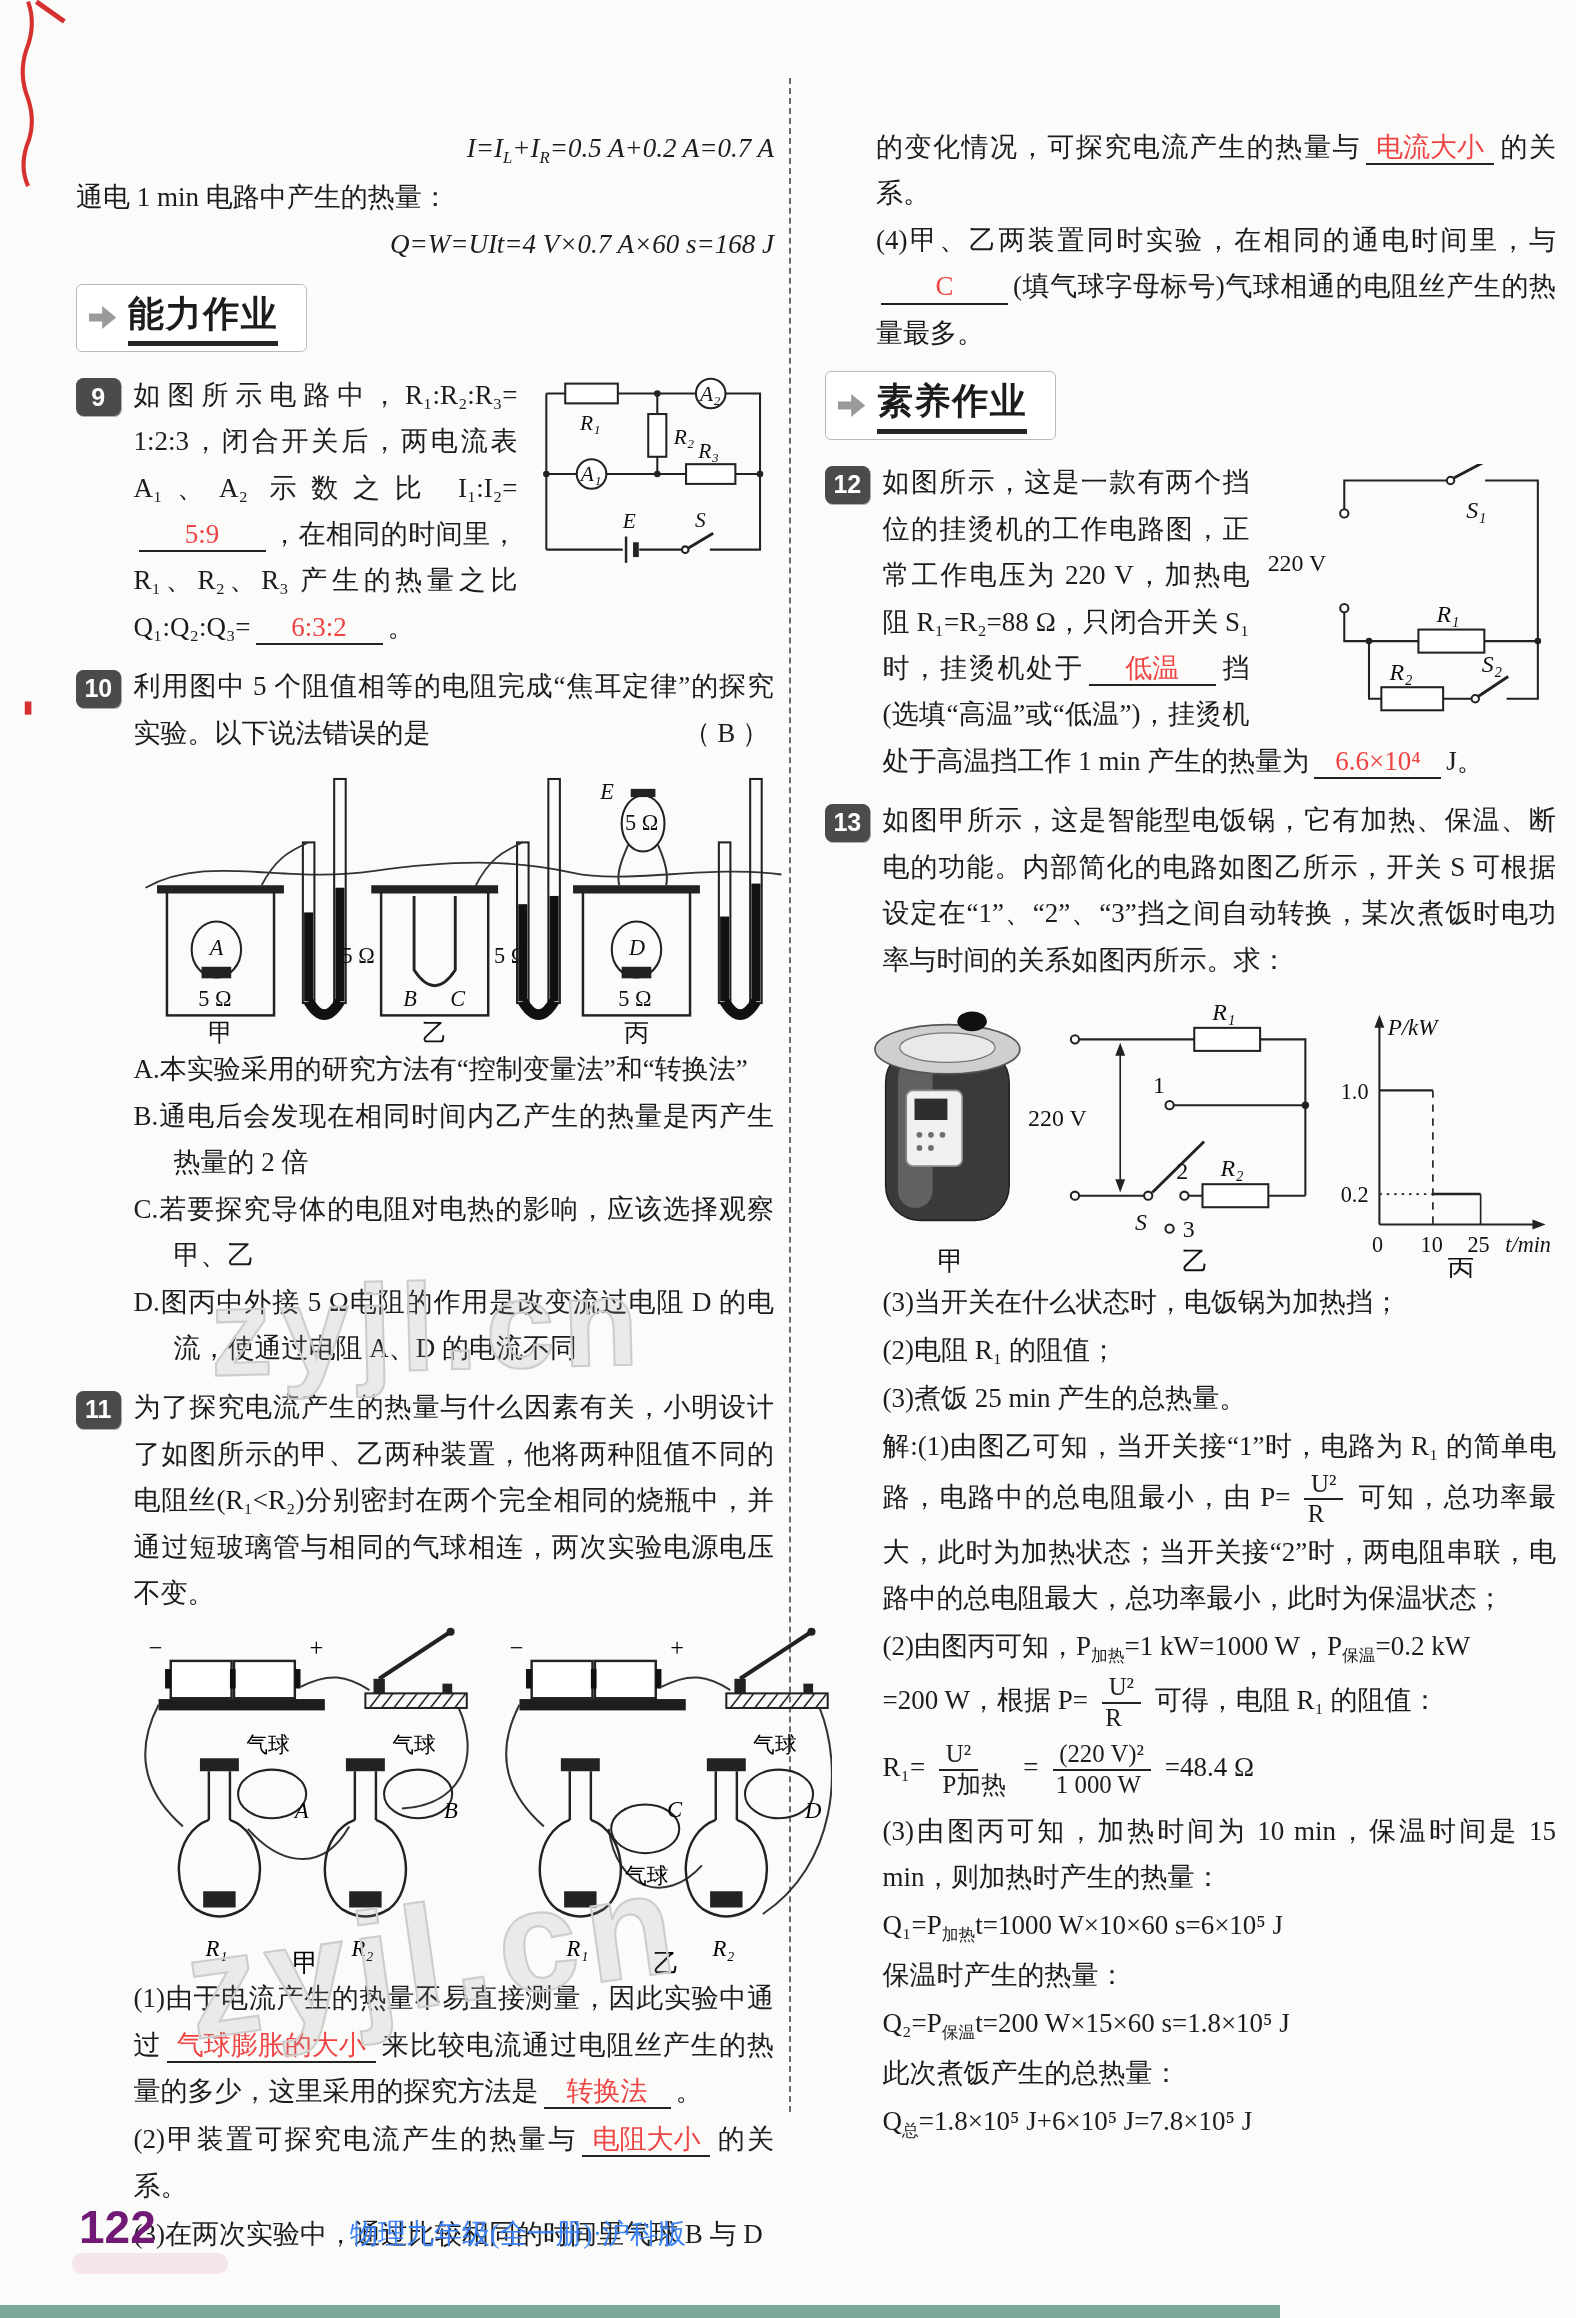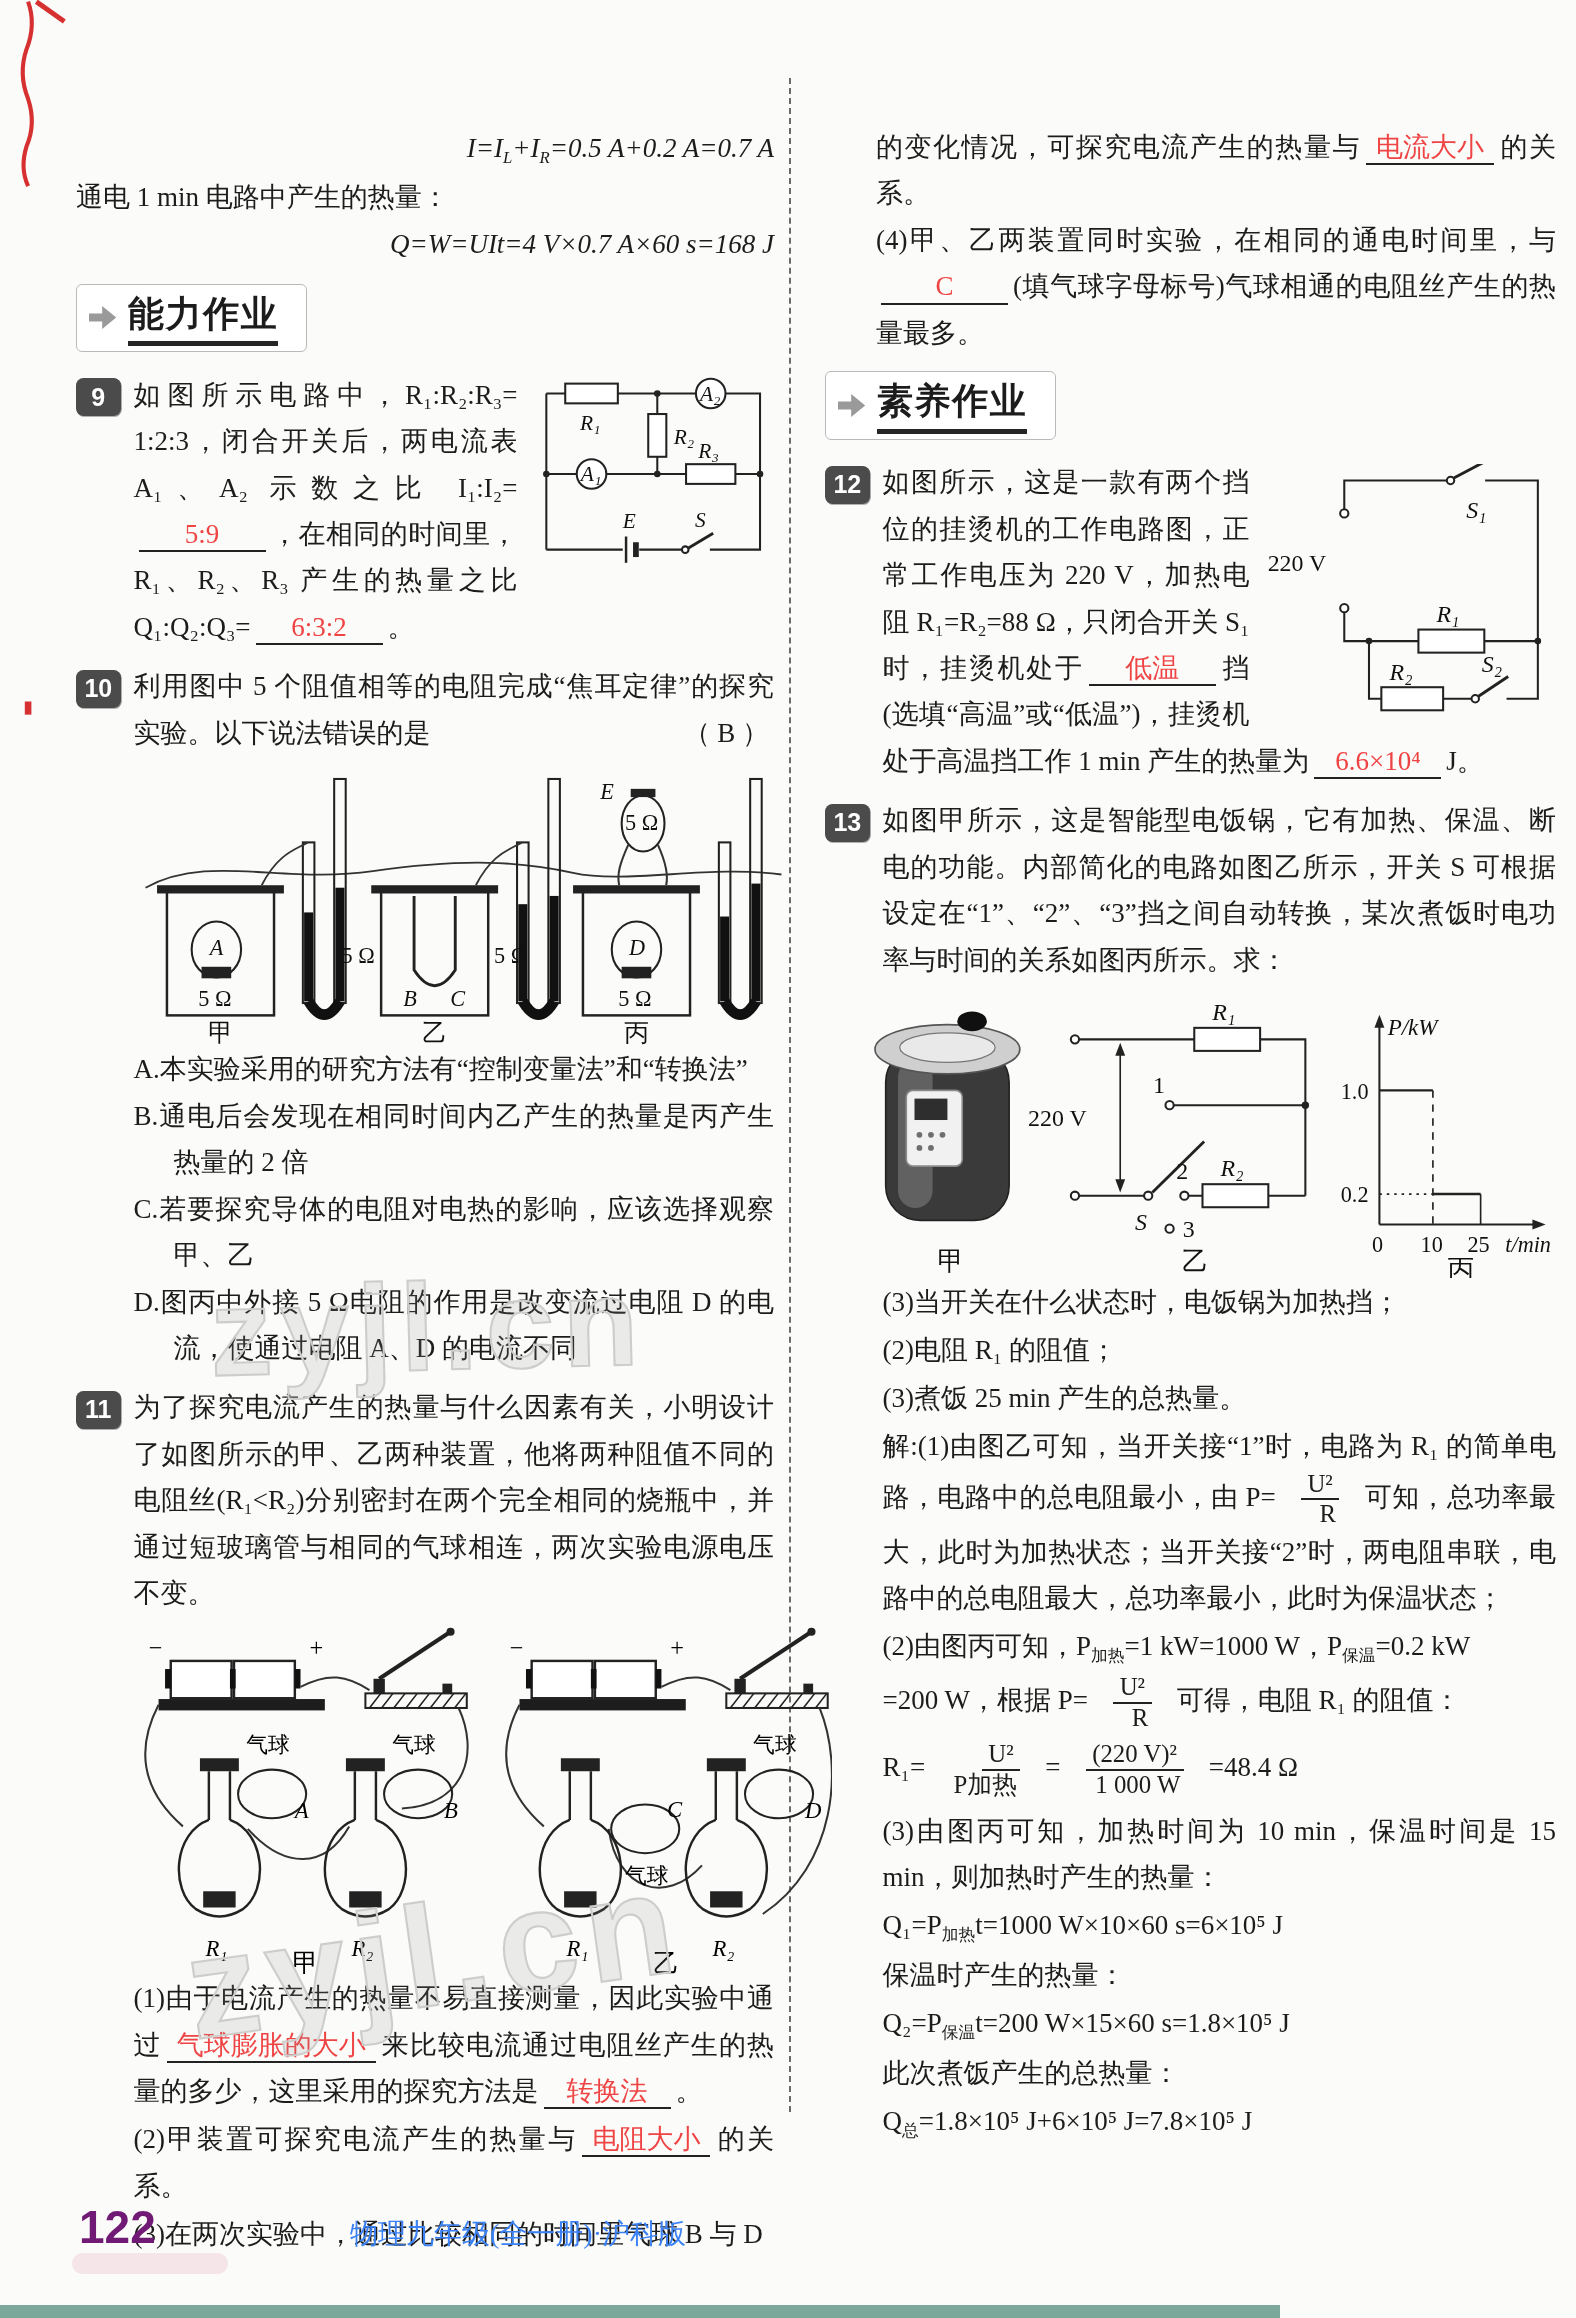--- a/index.html
+++ b/index.html
@@ -8,22 +8,22 @@
   .col{position:absolute;top:124px;}
   .col-left{left:76px;width:698px;}
   .col-right{left:825px;width:731px;}
   .divider{position:absolute;left:789px;top:78px;height:2034px;border-left:2.5px dashed #6a6a6a;}
   .line{font-size:27px;line-height:1.72;text-align:justify;}
   .eq{font-style:italic;text-align:right;}
   .eqline{font-size:27px;line-height:1.8;}
   sub{font-size:0.62em;}
   .ans{display:inline-block;min-width:107px;text-align:center;color:#ef4444;
        border-bottom:2.5px solid #222;padding:0 10px;line-height:1.2;margin:0 5px;}
-  .frac{display:inline-flex;flex-direction:column;align-items:flex-end;vertical-align:middle;
-        margin:0 25px;line-height:1.15;font-size:0.92em;}
+  .frac{display:inline-flex;flex-direction:column;align-items:flex-start;vertical-align:middle;
+        margin:0 14px;line-height:1.15;font-size:0.92em;}
   .frac .fn{border-bottom:2.1px solid #222;padding:0 6.6px;}
   .frac .fd{padding:0 3.3px;}
   .hdr{display:inline-flex;align-items:center;gap:11.5px;border:1.6px solid #b9b9b9;
        border-radius:6px;padding:5px 28px 5px 11.5px;margin:15px 0 6.6px 0;background:#fff;}
   .hdr .t{font-weight:bold;font-size:36px;font-family:"Liberation Sans",sans-serif;
           border-bottom:5.8px solid #262626;padding-bottom:2.5px;letter-spacing:1.6px;}
   .q{display:flex;gap:13px;margin-top:13px;}
   .badge{flex:0 0 auto;min-width:38px;height:38px;margin-top:6.6px;background:#4b4b4b;color:#fff;
          border-radius:7.4px;display:flex;align-items:center;justify-content:center;
          font:bold 25px "Liberation Sans",sans-serif;padding:0 3.3px;box-shadow:0.8px 0.8px 0 #999;}

